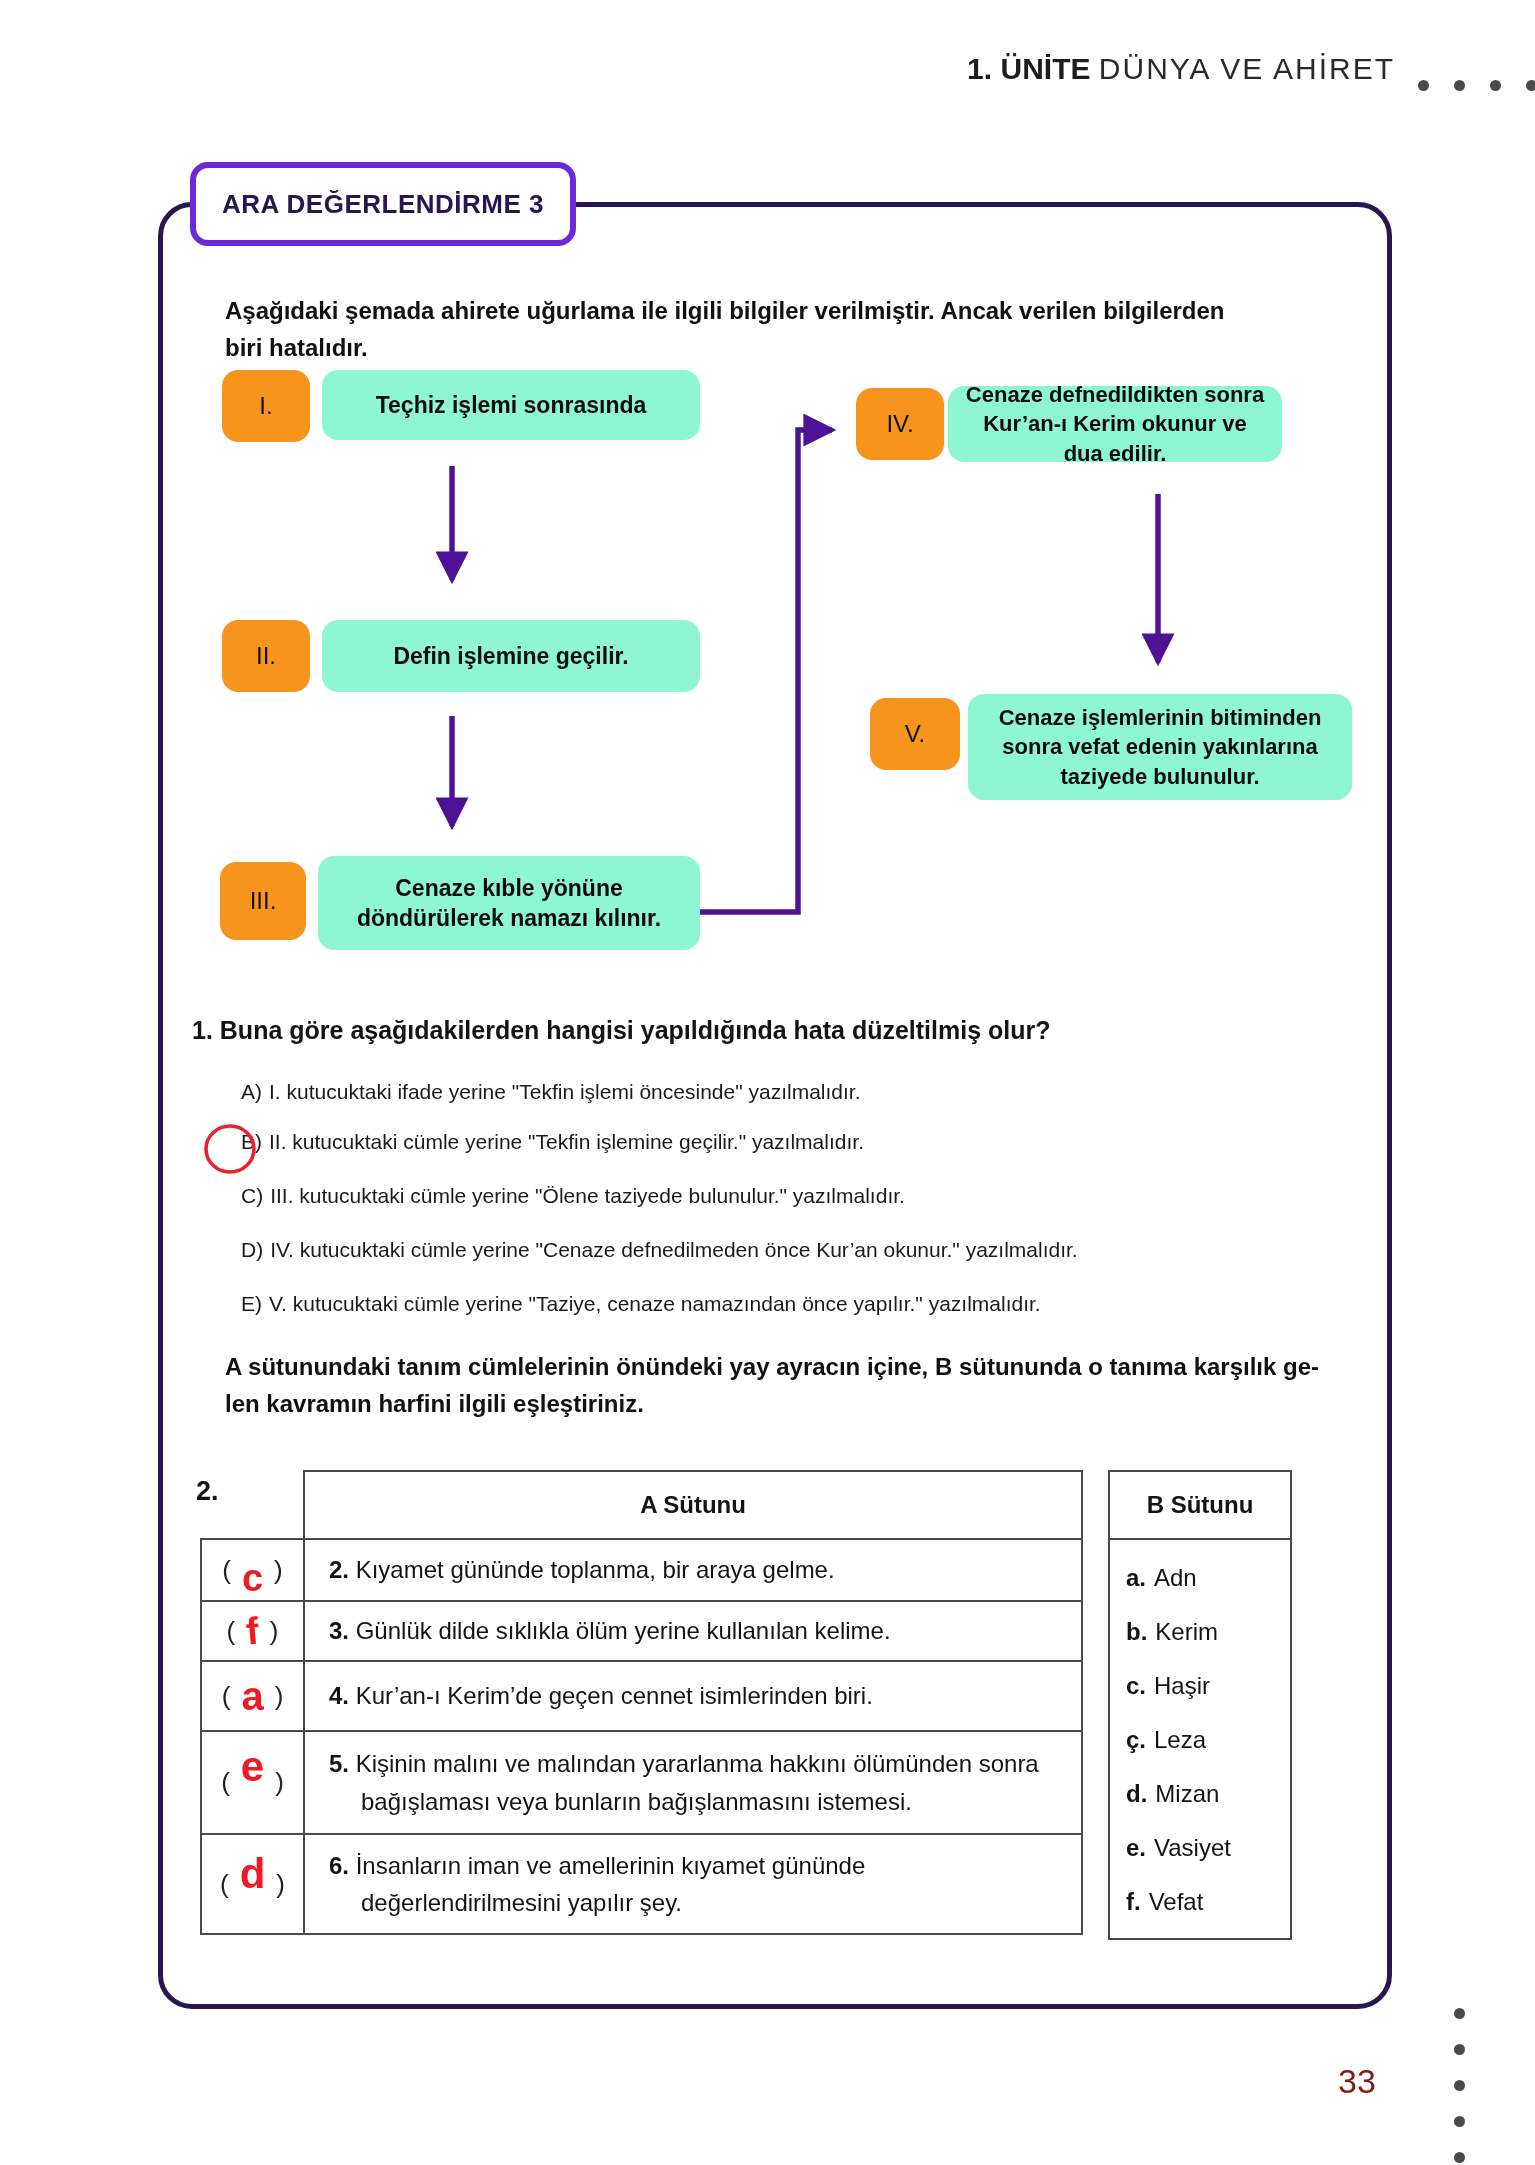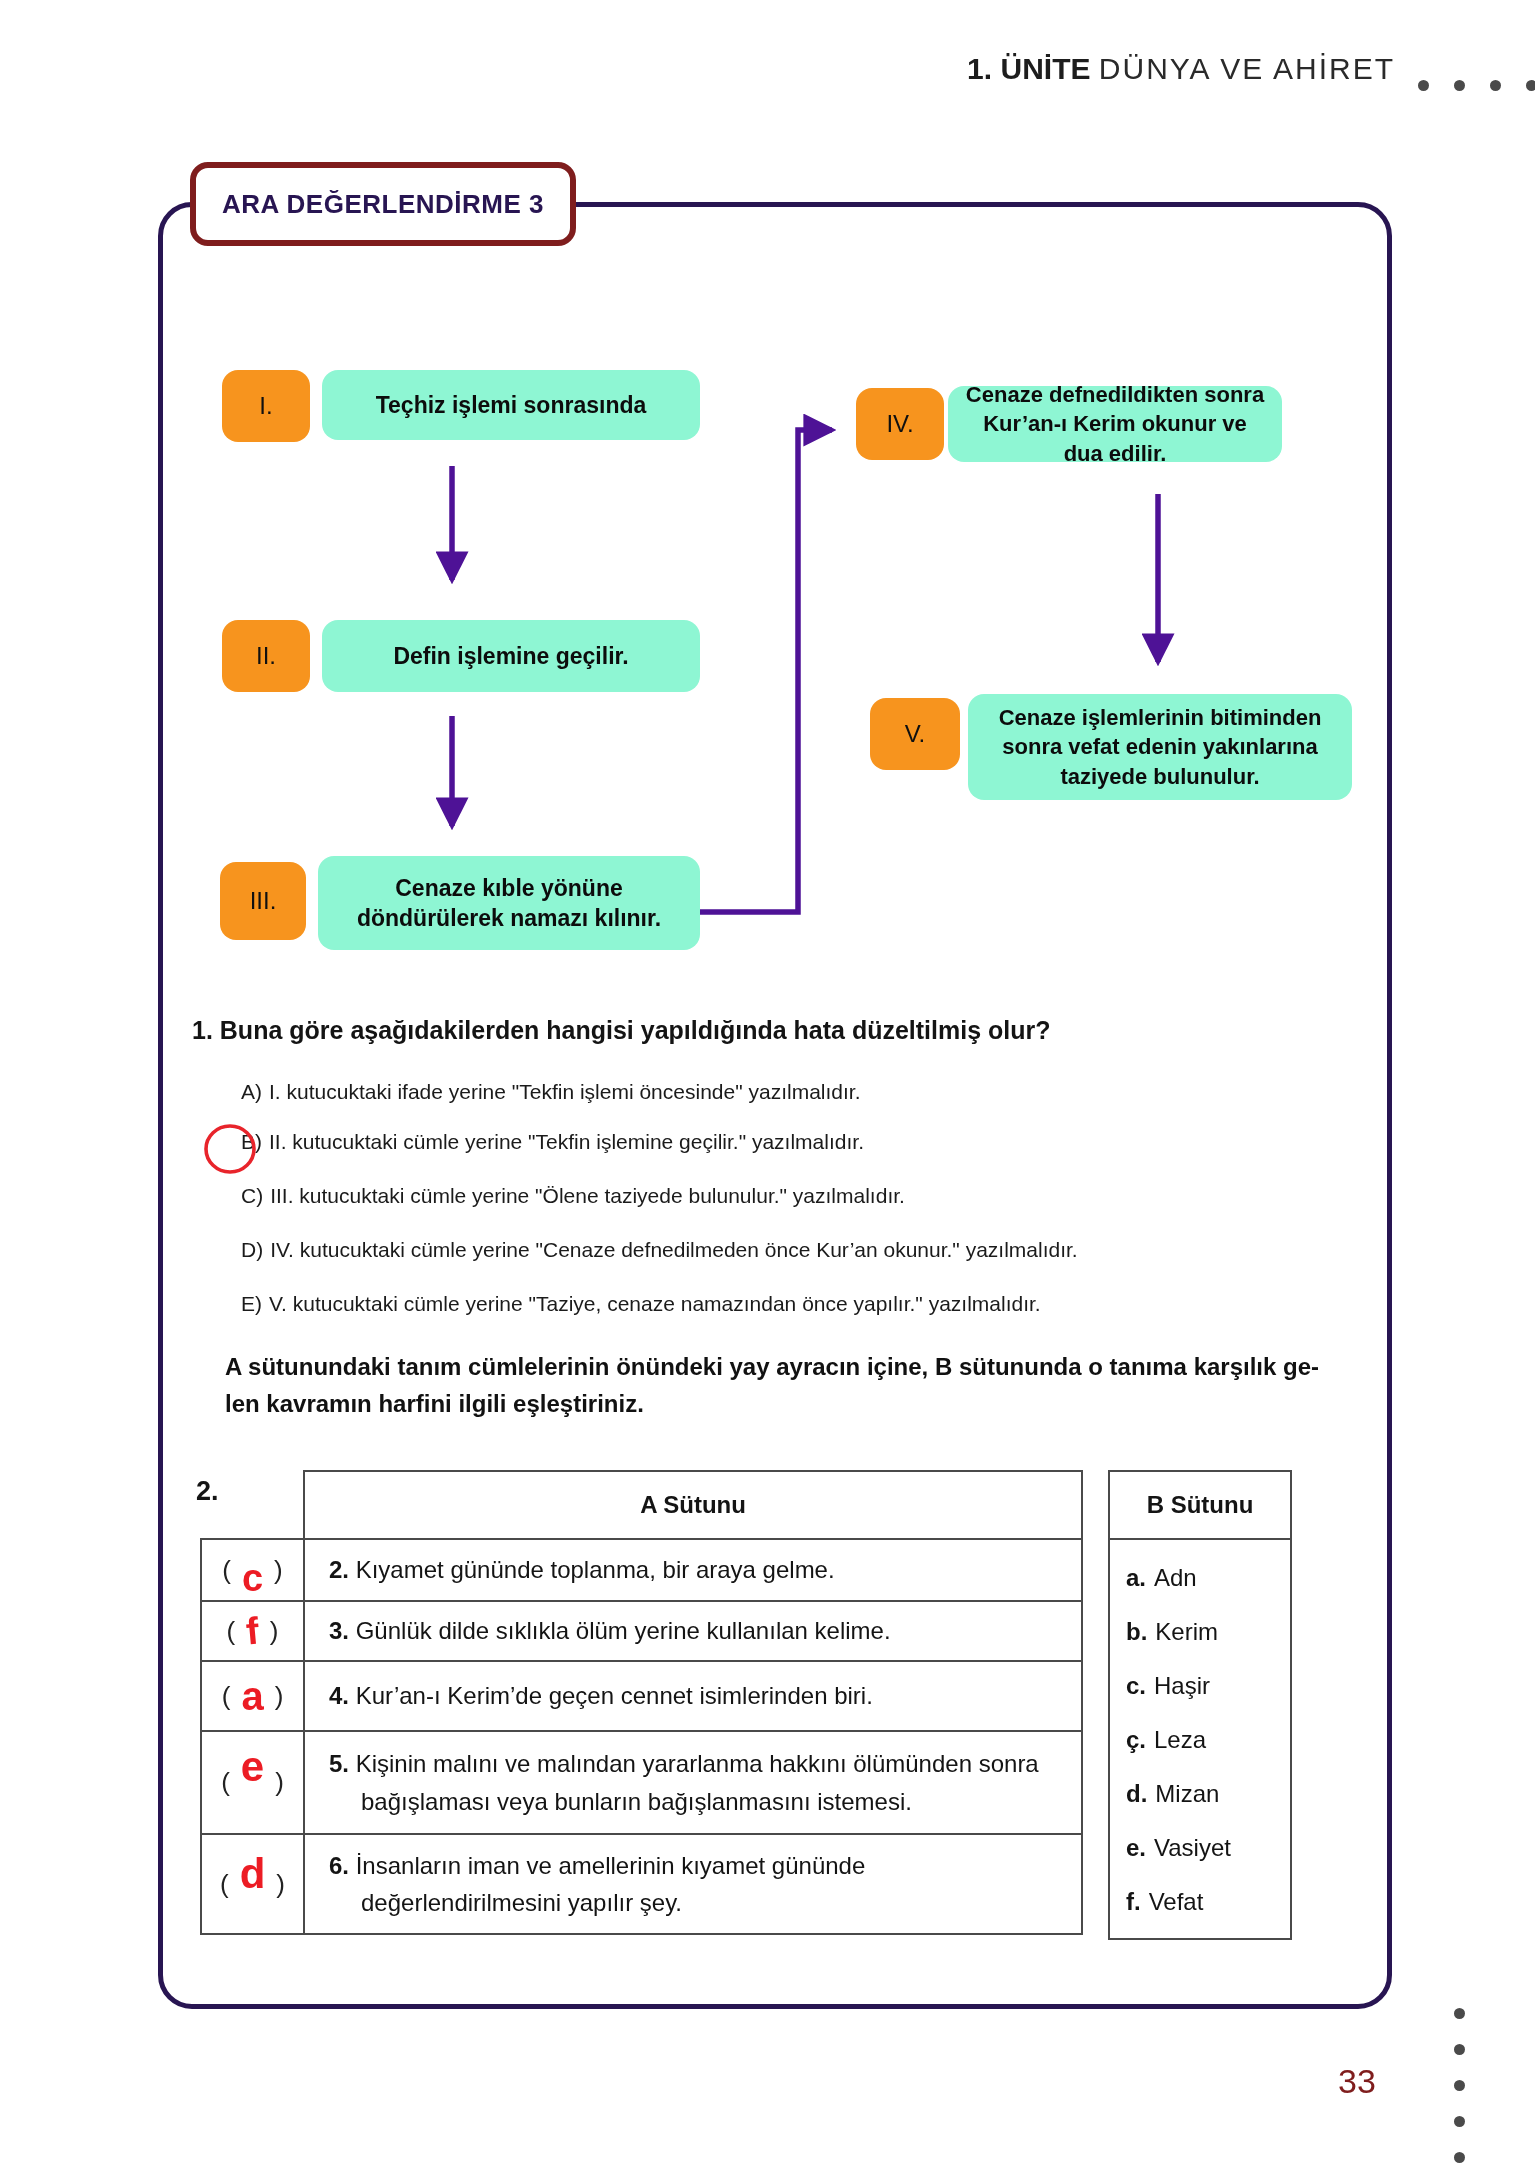--- a/index.html
+++ b/index.html
@@ -11,21 +11,21 @@
   .unit-number{font-weight:700;}
   .unit-title{font-weight:400;letter-spacing:2px;color:#2a2a2a;}
   .hdots{position:absolute;top:80px;left:1418px;display:flex;gap:25px;}
   .hdots .dot,.fdots .dot{width:11px;height:11px;border-radius:50%;background:#4a4a4a;}
   .fdots{position:absolute;left:1454px;top:2008px;display:flex;flex-direction:column;gap:25px;}
 
   
   .frame{position:absolute;left:158px;top:202px;width:1224px;height:1797px;
          border:5px solid #281552;border-radius:34px;background:#fff;}
   .title-box{position:absolute;left:190px;top:162px;width:386px;height:84px;background:#fff;
-         border:6px solid #7f1d1d;border-radius:18px;display:flex;align-items:center;
+         border:6px solid #6d28d9;border-radius:18px;display:flex;align-items:center;
          padding-left:26px;box-sizing:border-box;z-index:3;}
   .title-box span{font-size:26px;font-weight:700;color:#281552;letter-spacing:.5px;}
 
   .intro{position:absolute;left:225px;top:292px;width:1140px;font-size:24px;font-weight:700;
          line-height:1.55;color:#111;}
   .nw{white-space:nowrap;}
 
   
   .badge{position:absolute;background:#F7941E;border-radius:16px;display:flex;align-items:center;
          justify-content:center;font-size:24px;font-weight:500;color:#101010;}
@@ -100,20 +100,24 @@
     <span class="dot"></span>
     <span class="dot"></span>
     <span class="dot"></span>
   </div>
 
   <div class="frame"></div>
   <div class="title-box">
     <span>ARA DEĞERLENDİRME 3</span>
   </div>
 
+  <div class="intro">
+    <div class="nw">Aşağıdaki şemada ahirete uğurlama ile ilgili bilgiler verilmiştir. Ancak verilen bilgilerden</div>
+    <div class="nw">biri hatalıdır.</div>
+  </div>
 
   <div class="badge" id="b1">I.</div>
   <div class="tealbox" id="t1">Teçhiz işlemi sonrasında</div>
   <div class="badge" id="b2">II.</div>
   <div class="tealbox" id="t2">Defin işlemine geçilir.</div>
   <div class="badge" id="b3">III.</div>
   <div class="tealbox" id="t3">Cenaze kıble yönüne döndürülerek namazı kılınır.</div>
   <div class="badge" id="b4">IV.</div>
   <div class="tealbox" id="t4">Cenaze defnedildikten sonra Kur’an-ı Kerim okunur ve dua edilir.</div>
   <div class="badge" id="b5">V.</div>

